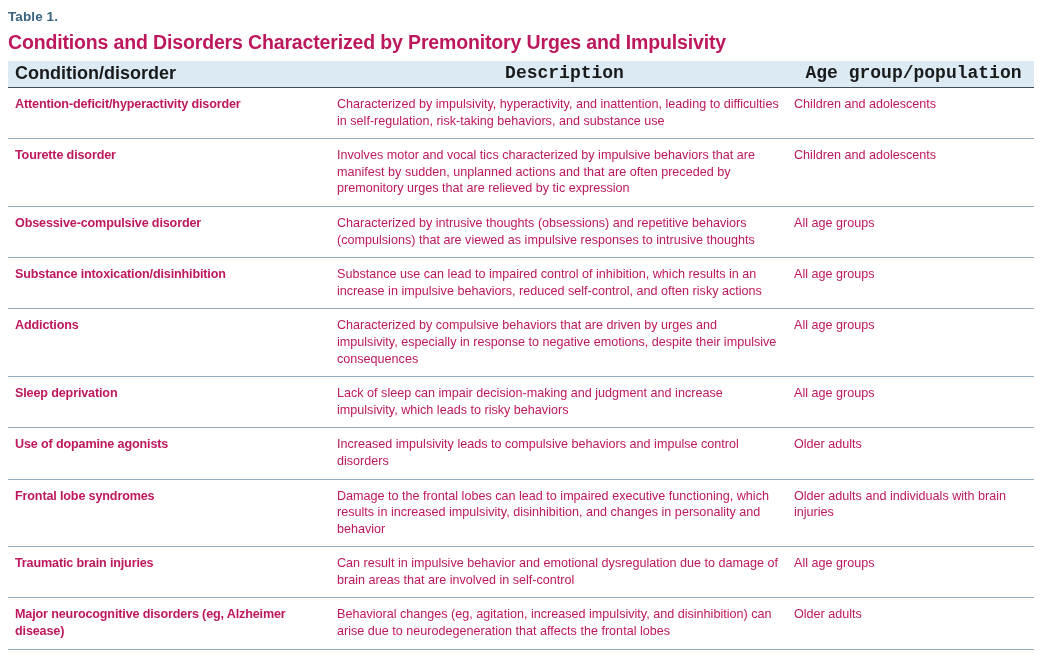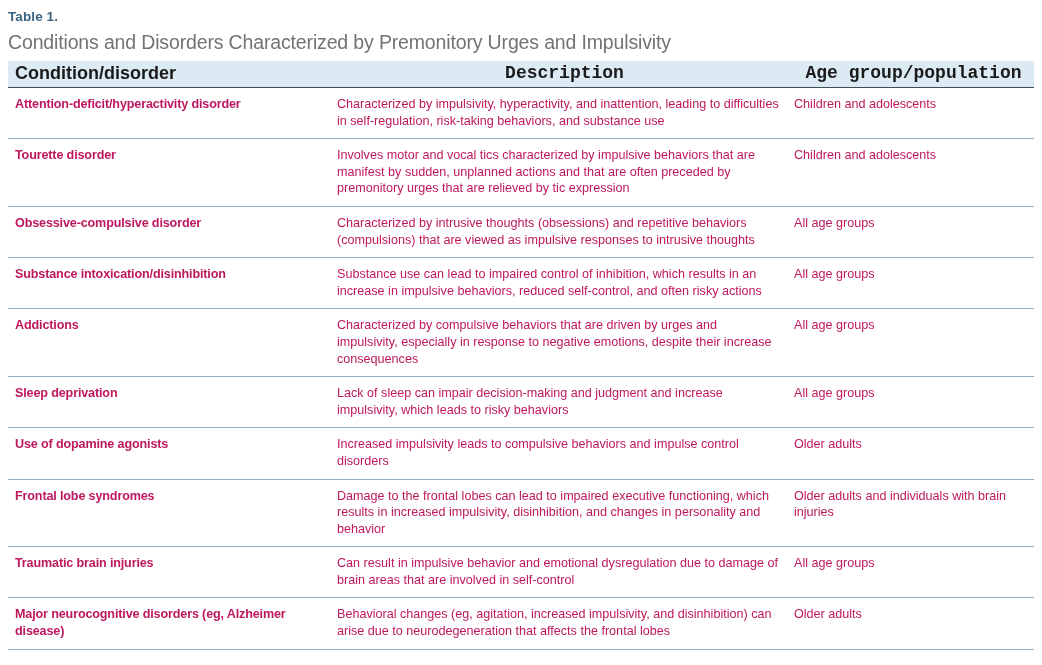--- a/index.html
+++ b/index.html
@@ -24,23 +24,23 @@
   .table-label {
     color: #3a6380;
     font-size: 13.5px;
     font-weight: 700;
     letter-spacing: 0.1px;
     padding-top: 9px;
     line-height: 16px;
   }
 
   .table-title {
-    color: #737373;
+    color: #be185d;
     font-size: 19.5px;
-    font-weight: 400;
+    font-weight: 700;
     letter-spacing: -0.15px;
     line-height: 23px;
     padding-top: 6px;
     padding-bottom: 7px;
     white-space: nowrap;
   }
 
   table.data-table {
     border-collapse: collapse;
     width: 1026px;
@@ -127,21 +127,21 @@
           <td class="col-desc">Characterized by intrusive thoughts (obsessions) and repetitive behaviors (compulsions) that are viewed as impulsive responses to intrusive thoughts</td>
           <td class="col-age">All age groups</td>
         </tr>
         <tr>
           <td class="col-cond">Substance intoxication/disinhibition</td>
           <td class="col-desc">Substance use can lead to impaired control of inhibition, which results in an increase in impulsive behaviors, reduced self-control, and often risky actions</td>
           <td class="col-age">All age groups</td>
         </tr>
         <tr>
           <td class="col-cond">Addictions</td>
-          <td class="col-desc">Characterized by compulsive behaviors that are driven by urges and impulsivity, especially in response to negative emotions, despite their increase consequences</td>
+          <td class="col-desc">Characterized by compulsive behaviors that are driven by urges and impulsivity, especially in response to negative emotions, despite their impulsive consequences</td>
           <td class="col-age">All age groups</td>
         </tr>
         <tr>
           <td class="col-cond">Sleep deprivation</td>
           <td class="col-desc">Lack of sleep can impair decision-making and judgment and increase impulsivity, which leads to risky behaviors</td>
           <td class="col-age">All age groups</td>
         </tr>
         <tr>
           <td class="col-cond">Use of dopamine agonists</td>
           <td class="col-desc">Increased impulsivity leads to compulsive behaviors and impulse control disorders</td>

